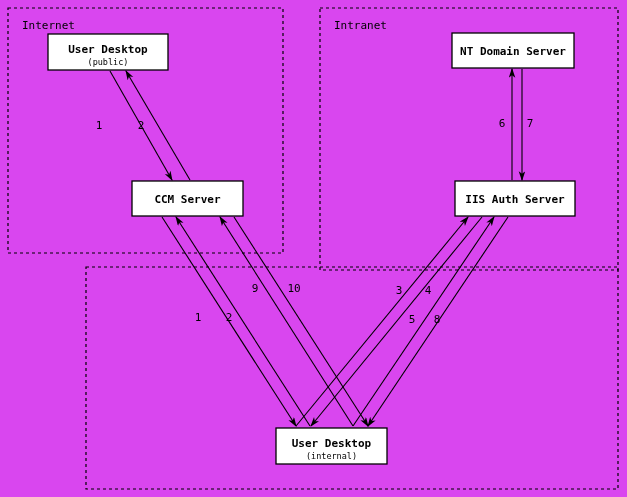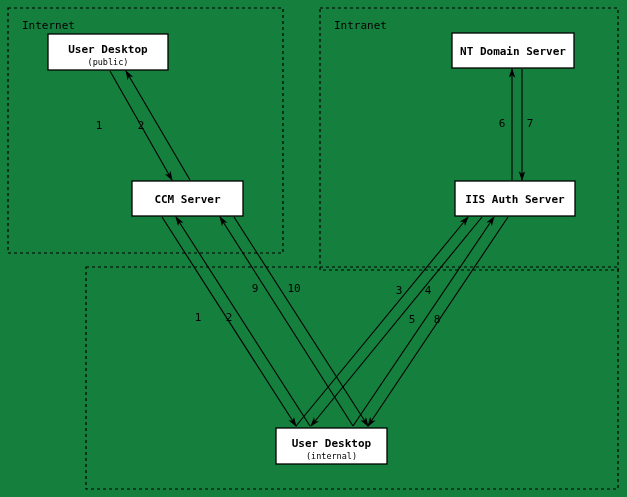--- a/index.html
+++ b/index.html
@@ -4,21 +4,21 @@
 <style>
   html, body {
     margin: 0;
     padding: 0;
     background: #ffffff;
   }
   #canvas {
     position: relative;
     width: 627px;
     height: 497px;
-    background: #15803d;
+    background: #d946ef;
     font-family: "DejaVu Sans Mono", monospace;
     overflow: hidden;
   }
   svg.diagram {
     position: absolute;
     top: 0;
     left: 0;
     width: 627px;
     height: 497px;
   }

